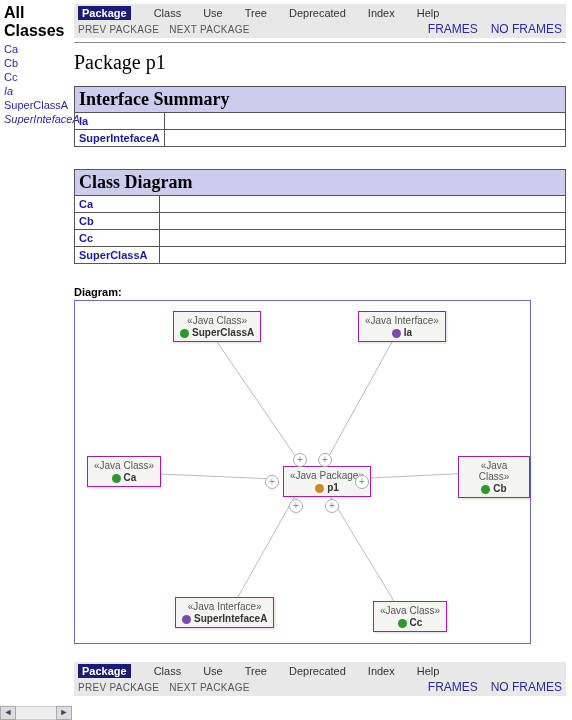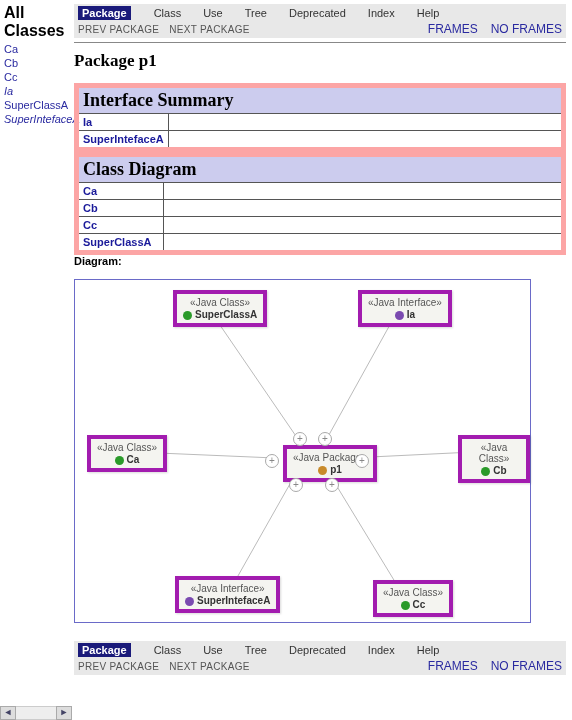--- a/index.html
+++ b/index.html
@@ -11,28 +11,28 @@
   .main{flex:1;padding:4px 6px 10px 2px;box-sizing:border-box}
   .navbar{background:#e8e8e8;padding:2px 4px}
   .navbar-row1{display:flex;align-items:flex-end;gap:16px}
   .nav-pkg{background:#1a1a7a;color:#fff;font-weight:bold;padding:1px 4px;margin-right:4px}
   .nav-item{color:#333;font-weight:normal;padding:1px 3px}
   .navbar-row2{display:flex;align-items:center;margin-top:2px;font-size:10px}
   .nav-small{color:#555;letter-spacing:0.3px;margin-right:10px}
   .nav-right{margin-left:auto}
   .nav-right a{color:#2a2aa0;text-decoration:none;margin-left:10px;font-size:12px}
   hr.sep{border:none;border-top:1px solid #888;margin:4px 0 8px 0}
-  h2.pkg{font-family:"Times New Roman",serif;font-size:17px;font-weight:bold;margin:4px 0 12px 0}
-  table.summary{width:100%;border-collapse:collapse;border:5px solid #fca5a5}
+  h2.pkg{font-family:"Times New Roman",serif;font-size:20px;font-weight:normal;margin:4px 0 12px 0}
+  table.summary{width:100%;border-collapse:collapse;margin-bottom:22px;border:1px solid #fca5a5}
   table.summary th{background:#ccccee;text-align:left;font-family:"Times New Roman",serif;font-size:18px;font-weight:bold;padding:2px 4px;border:1px solid #555}
   table.summary td{border:1px solid #555;padding:2px 4px}
   table.summary td.name{width:76px;color:#1a1a9a;font-weight:bold}
-  .diagram-label{font-weight:bold;font-size:11px;margin-bottom:12px}
+  .diagram-label{font-weight:bold;font-size:11px;margin-bottom:2px}
   .diagram{position:relative;width:455px;height:342px;border:1px solid #6a6ac8;margin-bottom:18px;background:#fff}
-  .uml{position:absolute;border:4px solid #a21caf;background:#f4f4f0;padding:3px 6px;text-align:center;font-size:10px;color:#333;box-shadow:1px 1px 2px rgba(0,0,0,.15)}
+  .uml{position:absolute;border:1px solid #a21caf;background:#f4f4f0;padding:3px 6px;text-align:center;font-size:10px;color:#333;box-shadow:1px 1px 2px rgba(0,0,0,.15)}
   .uml .stereo{color:#555}
   .uml .nm{font-weight:bold;margin-top:1px}
   .uml .nm .ic{display:inline-block;width:9px;height:9px;border-radius:50%;margin-right:3px;vertical-align:middle}
   .ic-class{background:#2a9a2a}
   .ic-int{background:#7a4ab0}
   .ic-pkg{background:#c88a2a;border-radius:1px;width:9px;height:7px}
   svg.lines{position:absolute;left:0;top:0;width:100%;height:100%}
   .plus{position:absolute;width:12px;height:12px;border:1px solid #aaa;border-radius:50%;background:#fff;font-size:10px;line-height:11px;text-align:center;color:#888}
   .bottom-scroll{position:fixed;left:0;bottom:0;width:72px;height:14px;display:flex;align-items:center;background:#e4e4e4}
   .bottom-scroll .arr{width:14px;height:12px;background:#ddd;border:1px solid #aaa;font-size:9px;text-align:center;line-height:11px;color:#446}

